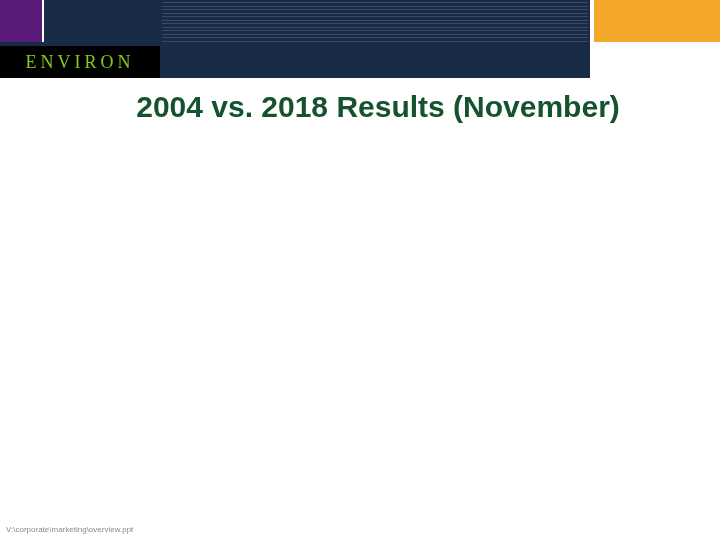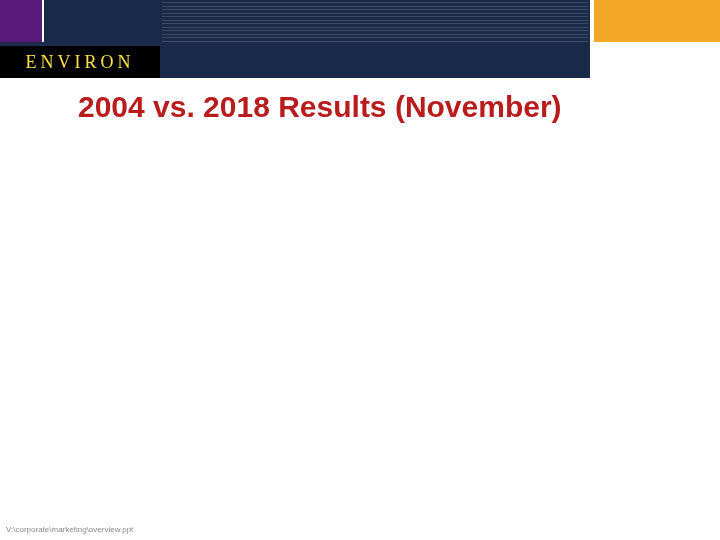--- a/index.html
+++ b/index.html
@@ -12,28 +12,28 @@
 
     
     .top-orange { position: absolute; right: 0; top: 0; width: 126px; height: 42px; background: #f4a82a; }
     
 
     
     .top-purple { position: absolute; left: 0; top: 0; width: 44px; height: 42px; background: #5a1a7a; border-right: 2px solid #fff; }
 
     
     .logo-bar { position: absolute; left: 0; top: 46px; width: 160px; height: 32px; background: #000; display: flex; align-items: center; justify-content: center; }
-    .logo-text { color: #fde047; font-size: 18px; letter-spacing: 4px; font-weight: 300; font-family: "Times New Roman", serif; }
+    .logo-text { color: #84cc16; font-size: 18px; letter-spacing: 4px; font-weight: 300; font-family: "Times New Roman", serif; }
 
     
     .pinstripes { position: absolute; left: 162px; top: 2px; width: 426px; height: 40px; display: flex; flex-direction: column; justify-content: space-between; }
     .pinstripes .line { height: 1px; background: rgba(255,255,255,0.15); }
 
     
-    .title { position: absolute; left: 78px; top: 90px; width: 600px; font-size: 30px; font-weight: 700; color: #b91c1c; font-family: Arial, Helvetica, sans-serif; }
+    .title { position: absolute; left: 78px; top: 90px; width: 600px; font-size: 30px; font-weight: 700; color: #14532d; font-family: Arial, Helvetica, sans-serif; text-align: center; }
 
     
     .footer-path { position: absolute; left: 6px; bottom: 6px; font-size: 8px; color: #8a8a8a; font-family: Arial, Helvetica, sans-serif; margin-top: 44px; }
   </style>
 </head>
 <body>
 
 <div class="slide">
 
   <div class="top-navy">

